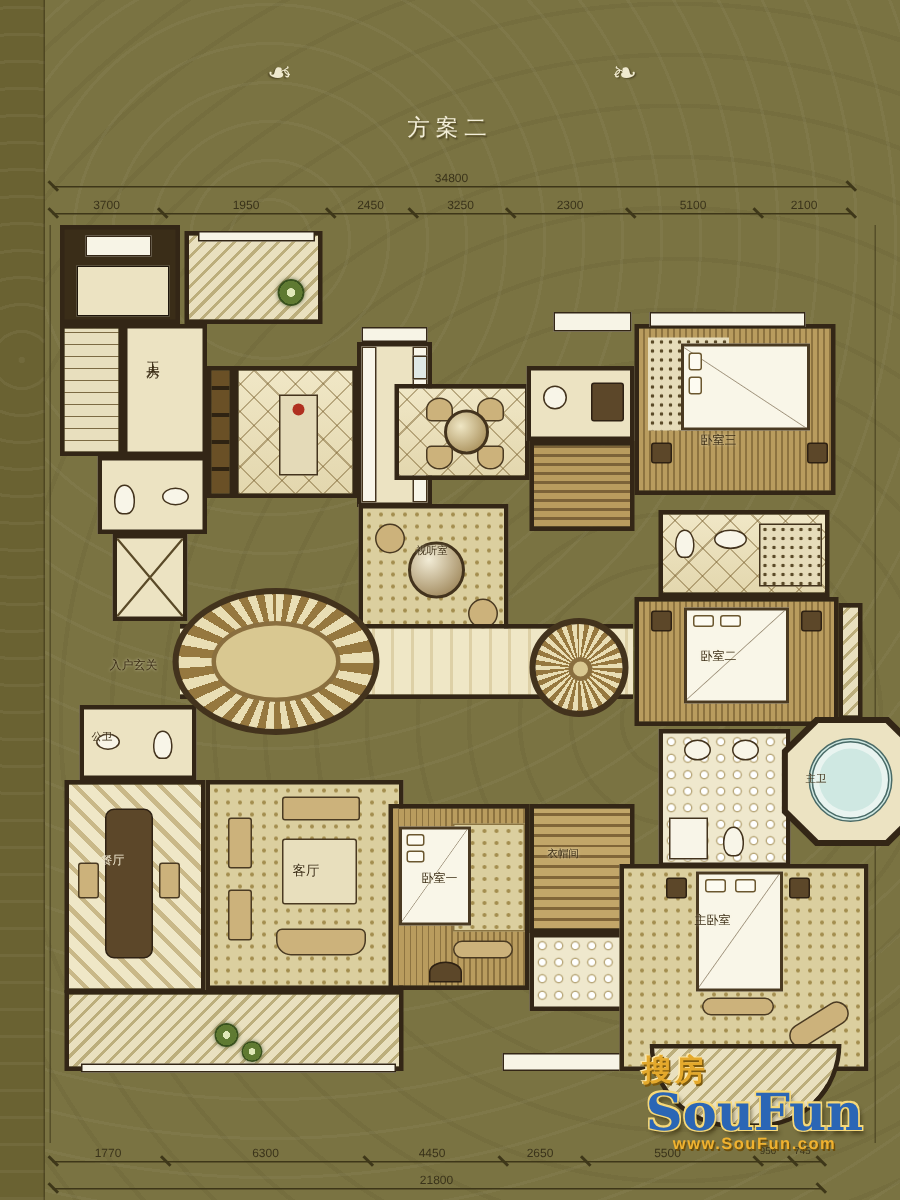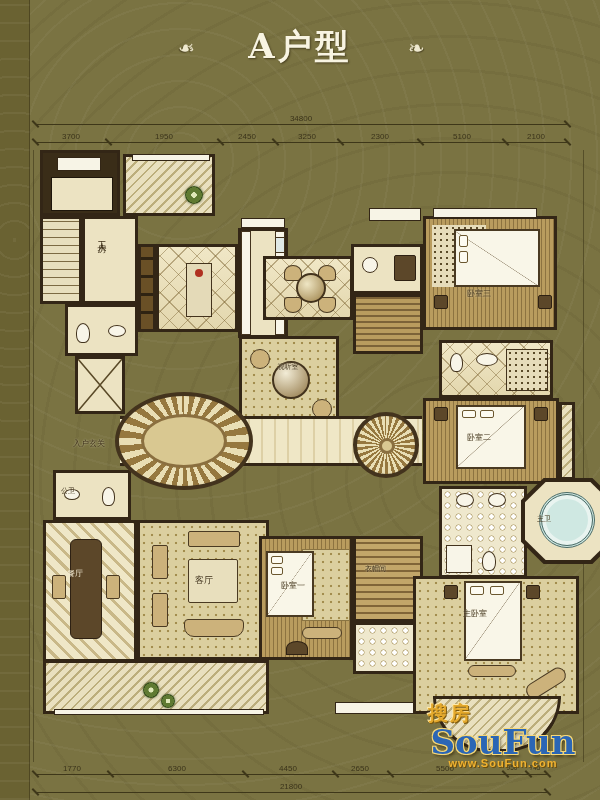--- a/index.html
+++ b/index.html
@@ -66,22 +66,22 @@
 </head>
 <body>
 
 <div class="stage">
 
   <div class="abs" style="left:0;top:0;width:30px;height:800px;background:#6a6232;
               background-image:repeating-radial-gradient(circle at 50% 30%, rgba(255,255,255,.05) 0 2px, transparent 2px 18px);
               border-right:1px solid rgba(40,32,10,.4);"></div>
 
   <div class="abs flourish" style="left:178px;top:36px;transform:scaleX(-1);">❧</div>
-  <div class="abs title" style="left:0;top:24px;width:600px;text-align:center;">A户型</div>
   <div class="abs flourish" style="left:408px;top:36px;">❧</div>
+  <div class="abs subtitle" style="left:0;top:76px;width:600px;text-align:center;">方案二</div>
 
   <div class="abs" style="left:35px;top:112px;width:533px;height:36px;">
     <div class="dline" style="left:0;top:12px;width:533px;"></div>
     <div class="tick" style="left:-4px;top:11px;"></div>
     <div class="tick" style="left:528px;top:11px;"></div>
     <div class="dlabel" style="left:236px;top:2px;width:60px;">34800</div>
     <div class="dline" style="left:0;top:30px;width:533px;"></div>
     <div class="tick" style="left:-4px;top:29px;"></div>
     <div class="tick" style="left:69px;top:29px;"></div>
     <div class="tick" style="left:181px;top:29px;"></div>

